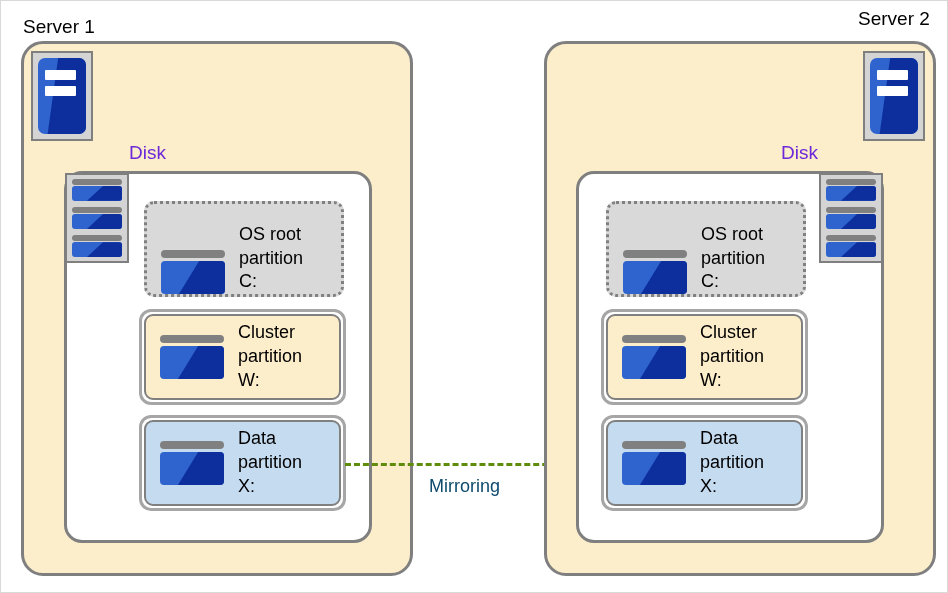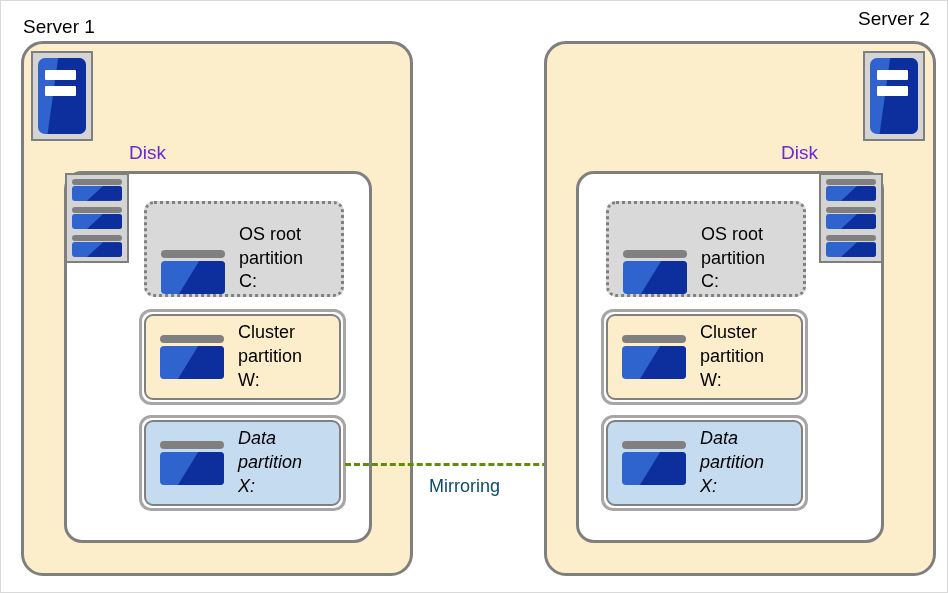--- a/index.html
+++ b/index.html
@@ -147,21 +147,21 @@
   .partition.framed .inner {
     width: 100%;
     height: 100%;
     border: 2px solid #808080;
     border-radius: 9px;
     box-sizing: border-box;
     display: flex;
     align-items: center;
   }
   .partition.cluster .inner { background: #fdeecb; }
-  .partition.data .inner { background: #c5dbf0; font-style: italic; }
+  .partition.data .inner { background: #c5dbf0; }
 
   .part-icon {
     position: relative;
     width: 64px;
     height: 44px;
     flex: 0 0 auto;
     margin-left: 14px;
   }
   .part-icon .cap {
     position: absolute;

